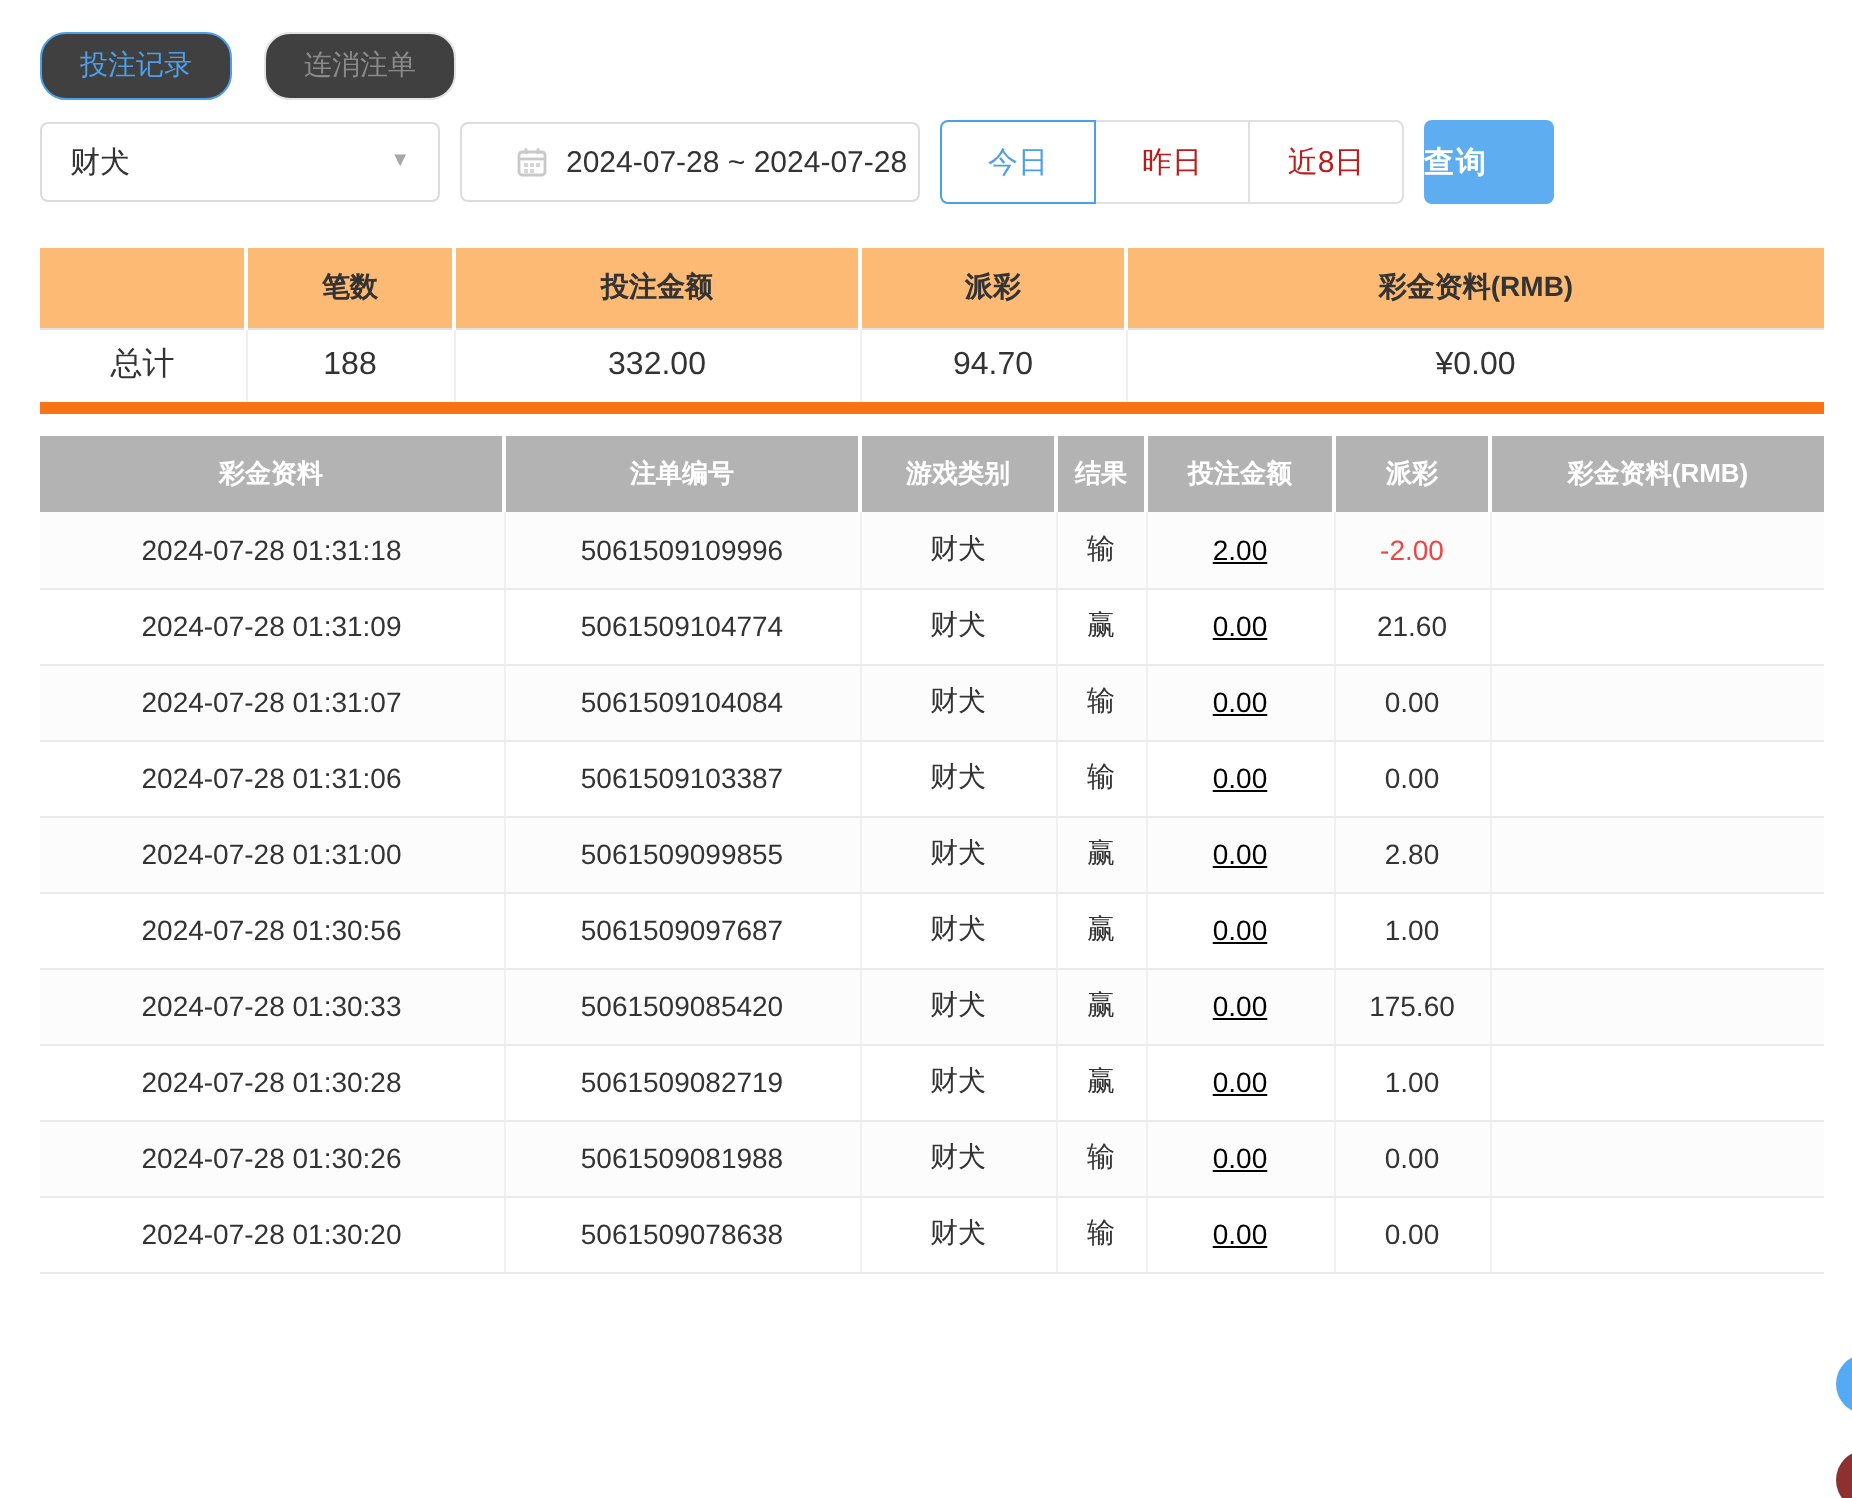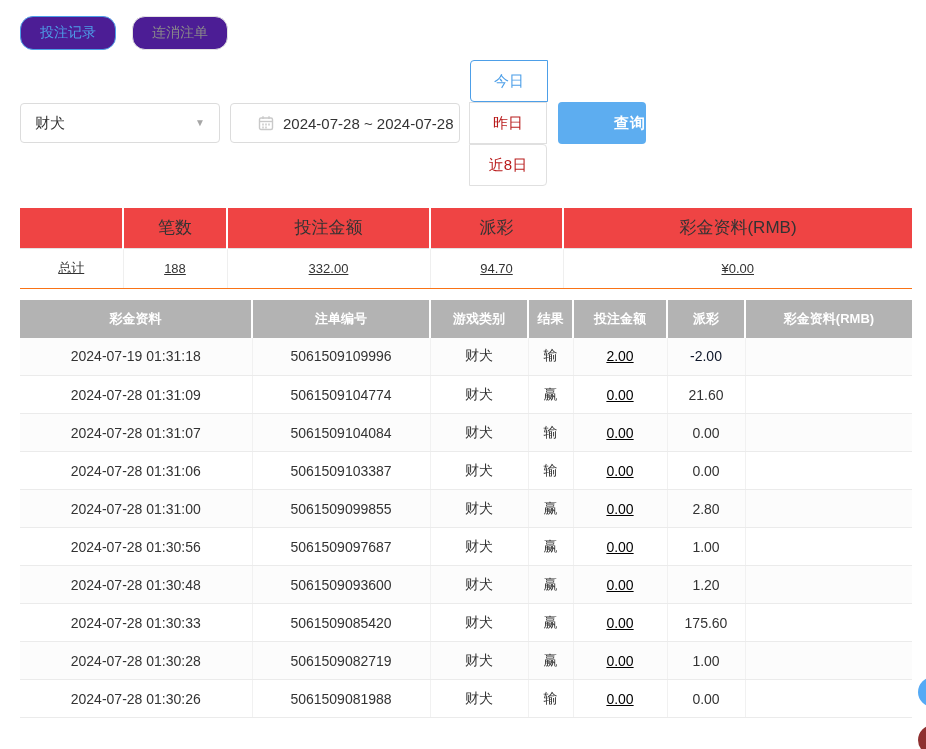--- a/index.html
+++ b/index.html
@@ -7,89 +7,89 @@
   body {
     font-family: "Liberation Sans", "DejaVu Sans", sans-serif;
     background: #fff; color: #333; overflow: hidden; position: relative;
   }
   .page { padding: 16px 14px 0 20px; }
 
   
   .tabs-row { display: flex; gap: 16px; margin-bottom: 10px; }
   .tab {
     height: 34px; padding: 0 19px; display: inline-flex; align-items: center;
-    border: 1px solid #e3e3e3; border-radius: 13px; background: #4c1d95;
+    border: 1px solid #e3e3e3; border-radius: 13px; background: #404040;
     font-size: 14px; color: #8a8a8a; cursor: pointer;
   }
   .tab.active { border-color: #4d9fe8; color: #4d9fe8; }
 
   
   .controls-row { display: flex; align-items: center; margin-bottom: 22px; }
   .select-box {
     width: 200px; height: 40px; border: 1px solid #dcdcdc; border-radius: 4px;
     display: flex; align-items: center; justify-content: space-between;
     padding: 0 14px; font-size: 15px; color: #333; cursor: pointer;
   }
   .select-caret { color: #a6a6a6; font-size: 10px; line-height: 1; }
   .date-box {
     width: 230px; height: 40px; border: 1px solid #dcdcdc; border-radius: 4px;
     display: flex; align-items: center; gap: 9px; padding: 0 27px;
     margin-left: 10px; font-size: 15px; color: #333; cursor: pointer;
     white-space: nowrap;
   }
   .cal-icon { flex: 0 0 auto; display: inline-flex; }
-  .range-group { display: flex; margin-left: 10px; flex-direction: column; }
+  .range-group { display: flex; margin-left: 10px; }
   .range-btn {
     width: 78px; height: 42px; background: #fff; border: 1px solid #e0e0e0;
     font-size: 15px; color: #b91c1c; cursor: pointer; margin-left: -1px;
     display: flex; align-items: center; justify-content: center; position: relative;
   }
   .range-btn:first-child { margin-left: 0; border-radius: 4px 0 0 4px; }
   .range-btn:last-child { border-radius: 0 4px 4px 0; }
   .range-btn.active { border-color: #4d9fe8; color: #4d9fe8; z-index: 1; }
   .search-btn {
-    width: 88px; height: 42px; margin-left: 10px; background: #5dadf0;
+    width: 65px; height: 42px; margin-left: 10px; background: #5dadf0;
     border: none; border-radius: 4px; color: #fff; font-size: 15px;
     font-weight: bold; cursor: pointer; letter-spacing: 1px;
-    display: flex; align-items: center; justify-content: flex-end;
+    display: flex; align-items: center; justify-content: flex-start;
   }
 
   
   table { border-collapse: collapse; table-layout: fixed; width: 892px; }
   td, th { overflow: hidden; white-space: nowrap; }
 
   .summary-table { margin-bottom: 11px; }
   .summary-table th {
-    background: #ef4444; height: 40px; font-size: 17px; font-weight: normal;
+    background: #fdba74; height: 40px; font-size: 14px; font-weight: bold;
     color: #333; text-align: center; border-right: 2px solid #fff;
     border-bottom: 1px solid #e2e2e2;
   }
   .summary-table th:last-child { border-right: none; }
   .summary-table td {
-    height: 40px; font-size: 13px; text-align: center; background: #fff;
-    border-right: 1px solid #efefef; border-bottom: 1px solid #f97316; text-decoration: underline;
+    height: 40px; font-size: 16px; text-align: center; background: #fff;
+    border-right: 1px solid #efefef; border-bottom: 6px solid #f97316;
   }
   .summary-table td:last-child { border-right: none; }
 
   .main-table th {
     background: #b3b3b3; height: 38px; font-size: 13px; font-weight: bold;
     color: #fff; text-align: center; border-right: 2px solid #fff;
   }
   .main-table th:last-child { border-right: none; }
   .main-table td {
     height: 38px; font-size: 14px; color: #333; text-align: center;
     border-right: 1px solid #f1f1f1; border-bottom: 1px solid #ebebeb;
     background: #fff;
   }
   .main-table td:last-child { border-right: none; }
   .main-table tbody tr:nth-child(odd) td { background: #fcfcfc; }
 
   .bet-link { color: #000000; text-decoration: underline; cursor: pointer; }
   .payout-cell { color: #333; }
-  .payout-cell.neg { color: #0f172a; margin-top: 16px; }
+  .payout-cell.neg { color: #ef4444; margin-top: 16px; }
 
   
   .float-btn {
     position: absolute; width: 30px; height: 30px; border-radius: 50%;
     right: -22px; cursor: pointer; border: none;
   }
   .float-btn.blue { top: 677px; background: #55aaf5; }
   .float-btn.red  { top: 725px; background: #8e3030; }
 </style>
 </head>
@@ -191,21 +191,21 @@
         <th>游戏类别</th>
         <th>结果</th>
         <th>投注金额</th>
         <th>派彩</th>
         <th>彩金资料(RMB)</th>
       </tr>
     </thead>
     <tbody>
 
         <tr>
-          <td>2024-07-19 01:31:18</td>
+          <td>2024-07-28 01:31:18</td>
           <td>5061509109996</td>
           <td>财犬</td>
           <td>输</td>
           <td><a class="bet-link">2.00</a></td>
           <td class="payout-cell neg">-2.00</td>
           <td></td>
         </tr>
 
         <tr>
           <td>2024-07-28 01:31:09</td>
@@ -251,29 +251,20 @@
           <td>2024-07-28 01:30:56</td>
           <td>5061509097687</td>
           <td>财犬</td>
           <td>赢</td>
           <td><a class="bet-link">0.00</a></td>
           <td class="payout-cell">1.00</td>
           <td></td>
         </tr>
 
 
-        <tr>
-          <td>2024-07-28 01:30:48</td>
-          <td>5061509093600</td>
-          <td>财犬</td>
-          <td>赢</td>
-          <td><a class="bet-link">0.00</a></td>
-          <td class="payout-cell">1.20</td>
-          <td></td>
-        </tr>
 
         <tr>
           <td>2024-07-28 01:30:33</td>
           <td>5061509085420</td>
           <td>财犬</td>
           <td>赢</td>
           <td><a class="bet-link">0.00</a></td>
           <td class="payout-cell">175.60</td>
           <td></td>
         </tr>
@@ -292,20 +283,29 @@
         <tr>
           <td>2024-07-28 01:30:26</td>
           <td>5061509081988</td>
           <td>财犬</td>
           <td>输</td>
           <td><a class="bet-link">0.00</a></td>
           <td class="payout-cell">0.00</td>
           <td></td>
         </tr>
 
+        <tr>
+          <td>2024-07-28 01:30:20</td>
+          <td>5061509078638</td>
+          <td>财犬</td>
+          <td>输</td>
+          <td><a class="bet-link">0.00</a></td>
+          <td class="payout-cell">0.00</td>
+          <td></td>
+        </tr>
 
     </tbody>
   </table>
 
 </div>
 
 <button class="float-btn blue"></button>
 <button class="float-btn red"></button>
 
 </body></html>

